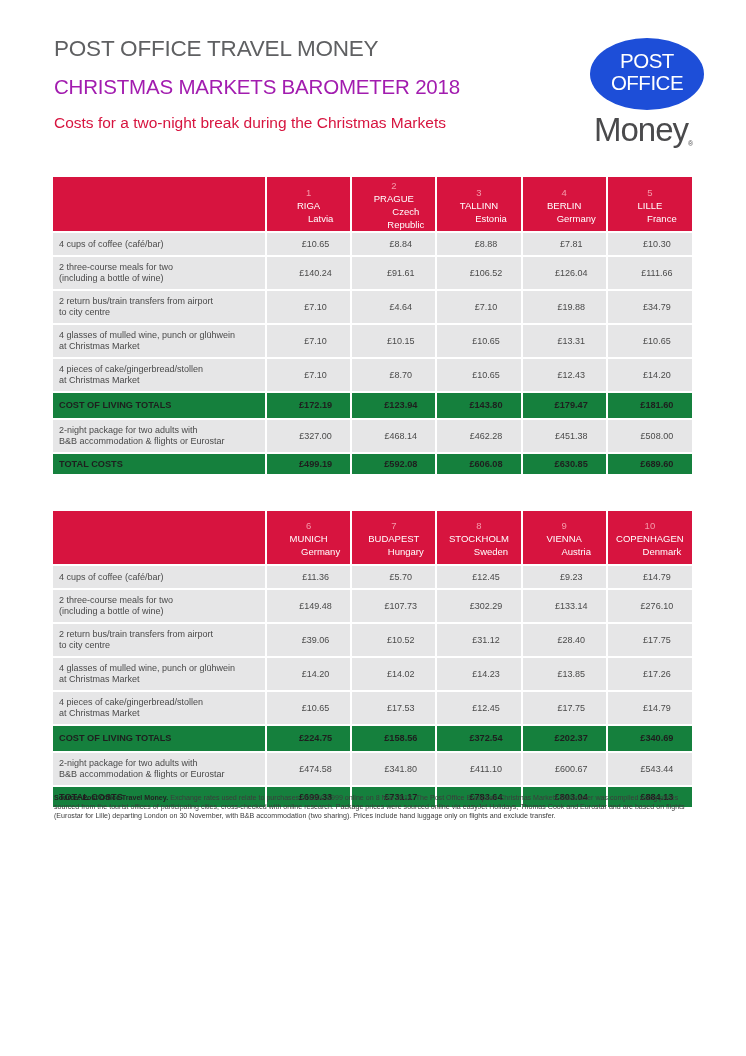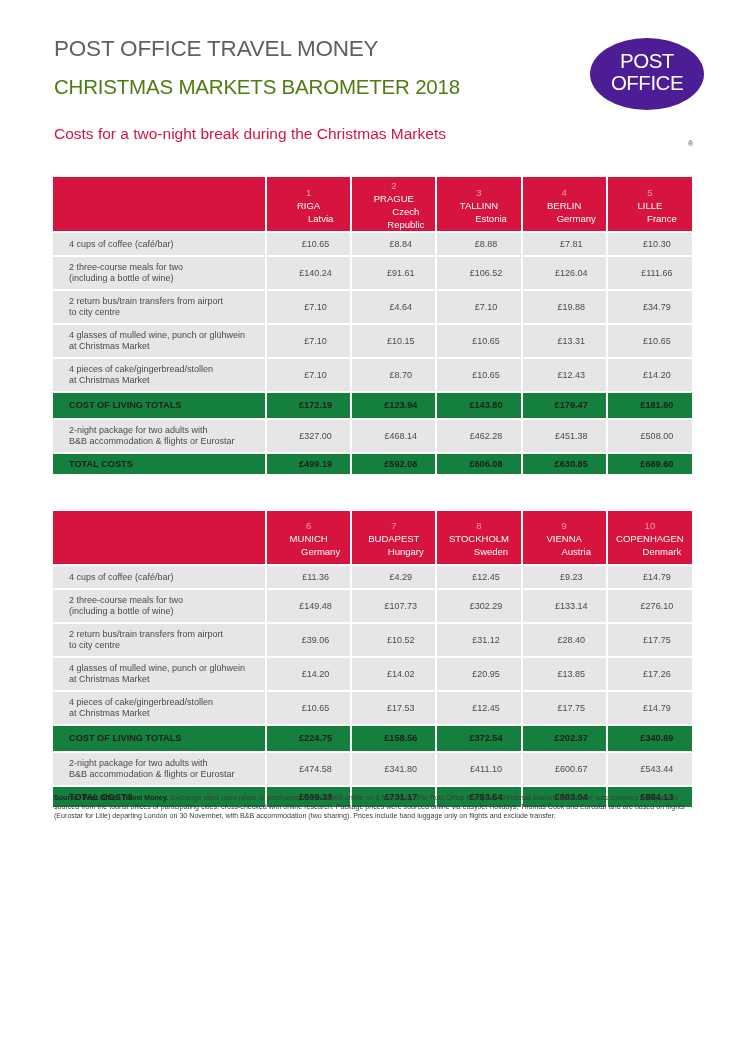--- a/index.html
+++ b/index.html
@@ -1,43 +1,43 @@
 <!DOCTYPE html>
 <html><head>
 <meta charset="utf-8">
 <style>
   * { box-sizing: border-box; margin: 0; padding: 0; }
   html, body { width: 746px; height: 1056px; background: #ffffff; overflow: hidden; }
   body { position: relative; font-family: "Liberation Sans", sans-serif; color: #3c3c3c; }
 
   .title-1 { position: absolute; left: 54px; top: 36px; font-size: 22.5px; color: #5f6062; letter-spacing: -0.2px; font-weight: normal; text-align: center; }
-  .title-2 { position: absolute; left: 54px; top: 75px; font-size: 20.5px; color: #4d7c0f; letter-spacing: -0.2px; font-weight: normal; }
-  .subtitle { position: absolute; left: 54px; top: 125px; font-size: 15.5px; color: #d7143f; font-weight: normal; }
+  .title-2 { position: absolute; left: 54px; top: 75px; font-size: 20.5px; color: #a21caf; letter-spacing: -0.2px; font-weight: normal; }
+  .subtitle { position: absolute; left: 54px; top: 114px; font-size: 15.5px; color: #d7143f; font-weight: normal; }
 
   .logo { position: absolute; left: 590px; top: 38px; width: 116px; height: 115px; }
-  .logo-oval { position: absolute; left: 0; top: 0; width: 114px; height: 72px; border-radius: 50%; background: #4c1d95; }
+  .logo-oval { position: absolute; left: 0; top: 0; width: 114px; height: 72px; border-radius: 50%; background: #1d4ed8; }
   .logo-oval-text { position: absolute; left: 0; top: 12px; width: 114px; text-align: center; color: #ffffff; font-size: 20.5px; line-height: 22px; letter-spacing: -0.5px; }
   .logo-money { position: absolute; left: 4px; top: 73px; font-size: 33px; color: #4a4a4c; letter-spacing: -1px; }
   .logo-reg { position: absolute; left: 98px; top: 102px; font-size: 7px; color: #4a4a4c; }
 
   table.barometer { position: absolute; left: 53px; width: 639px; border-collapse: collapse; table-layout: fixed; }
   table.barometer col.label-col { width: 213px; }
   table.barometer col.val-col { width: 85.2px; }
   table.barometer td, table.barometer th { border: 2px solid #ffffff; }
   table.barometer tr:first-child th { border-top: none; }
   table.barometer th:first-child, table.barometer td:first-child { border-left: none; }
   table.barometer th:last-child, table.barometer td:last-child { border-right: none; }
 
   .head-row th { background: #d7143f; color: #ffffff; height: 54px; font-weight: normal; font-size: 9.5px; line-height: 13px; text-align: center; vertical-align: middle; padding-top: 2px; }
   .head-row .rank { color: #f59bab; display: block; }
   .head-row .city { display: block; }
   .head-row .country { display: block; padding-left: 24px; }
 
   .row td { background: #e6e6e7; font-size: 9px; line-height: 11px; color: #4a4a4a; vertical-align: middle; }
-  .row td.label { padding-left: 16px; text-align: left; }
+  .row td.label { padding-left: 6px; text-align: left; }
   .row td.val { text-align: center; padding-left: 14px; }
   .row.single td { height: 24px; }
   .row.double td { height: 34px; }
   .row.total td { background: #15803d; font-weight: bold; color: #1e1e1e; font-size: 9.2px; height: 27px; }
   .row.total.last td { height: 22px; }
 
   #table-1 { top: 177px; }
   #table-2 { top: 511px; }
 
   .footnote { position: absolute; left: 54px; top: 794px; width: 650px; font-size: 7.1px; line-height: 9.2px; color: #3c3c3c; }
@@ -50,20 +50,21 @@
 <h2 class="title-2">CHRISTMAS MARKETS BAROMETER 2018</h2>
 <h3 class="subtitle">Costs for a two-night break during the Christmas Markets</h3>
 
 <div class="logo">
   <div class="logo-oval">
     <div class="logo-oval-text">
       <div>POST</div>
       <div>OFFICE</div>
     </div>
   </div>
+  <div class="logo-money">Money</div>
   <div class="logo-reg">®</div>
 </div>
 
 <table class="barometer" id="table-1">
   <colgroup>
       <col class="label-col">
       <col class="val-col">
       <col class="val-col">
       <col class="val-col">
       <col class="val-col">
@@ -214,21 +215,21 @@
         </th>
     <th>
           <span class="rank">10</span>
           <span class="city">COPENHAGEN</span>
           <span class="country">Denmark</span>
         </th>
   </tr>
   <tr class="row single">
     <td class="label">4 cups of coffee (café/bar)</td>
     <td class="val">£11.36</td>
-    <td class="val">£4.29</td>
+    <td class="val">£5.70</td>
     <td class="val">£12.45</td>
     <td class="val">£9.23</td>
     <td class="val">£14.79</td>
   </tr>
   <tr class="row double">
     <td class="label">
           <div>2 three-course meals for two</div>
           <div>(including a bottle of wine)</div>
         </td>
     <td class="val">£149.48</td>
@@ -248,21 +249,21 @@
     <td class="val">£28.40</td>
     <td class="val">£17.75</td>
   </tr>
   <tr class="row double">
     <td class="label">
           <div>4 glasses of mulled wine, punch or glühwein</div>
           <div>at Christmas Market</div>
         </td>
     <td class="val">£14.20</td>
     <td class="val">£14.02</td>
-    <td class="val">£20.95</td>
+    <td class="val">£14.23</td>
     <td class="val">£13.85</td>
     <td class="val">£17.26</td>
   </tr>
   <tr class="row double">
     <td class="label">
           <div>4 pieces of cake/gingerbread/stollen</div>
           <div>at Christmas Market</div>
         </td>
     <td class="val">£10.65</td>
     <td class="val">£17.53</td>

